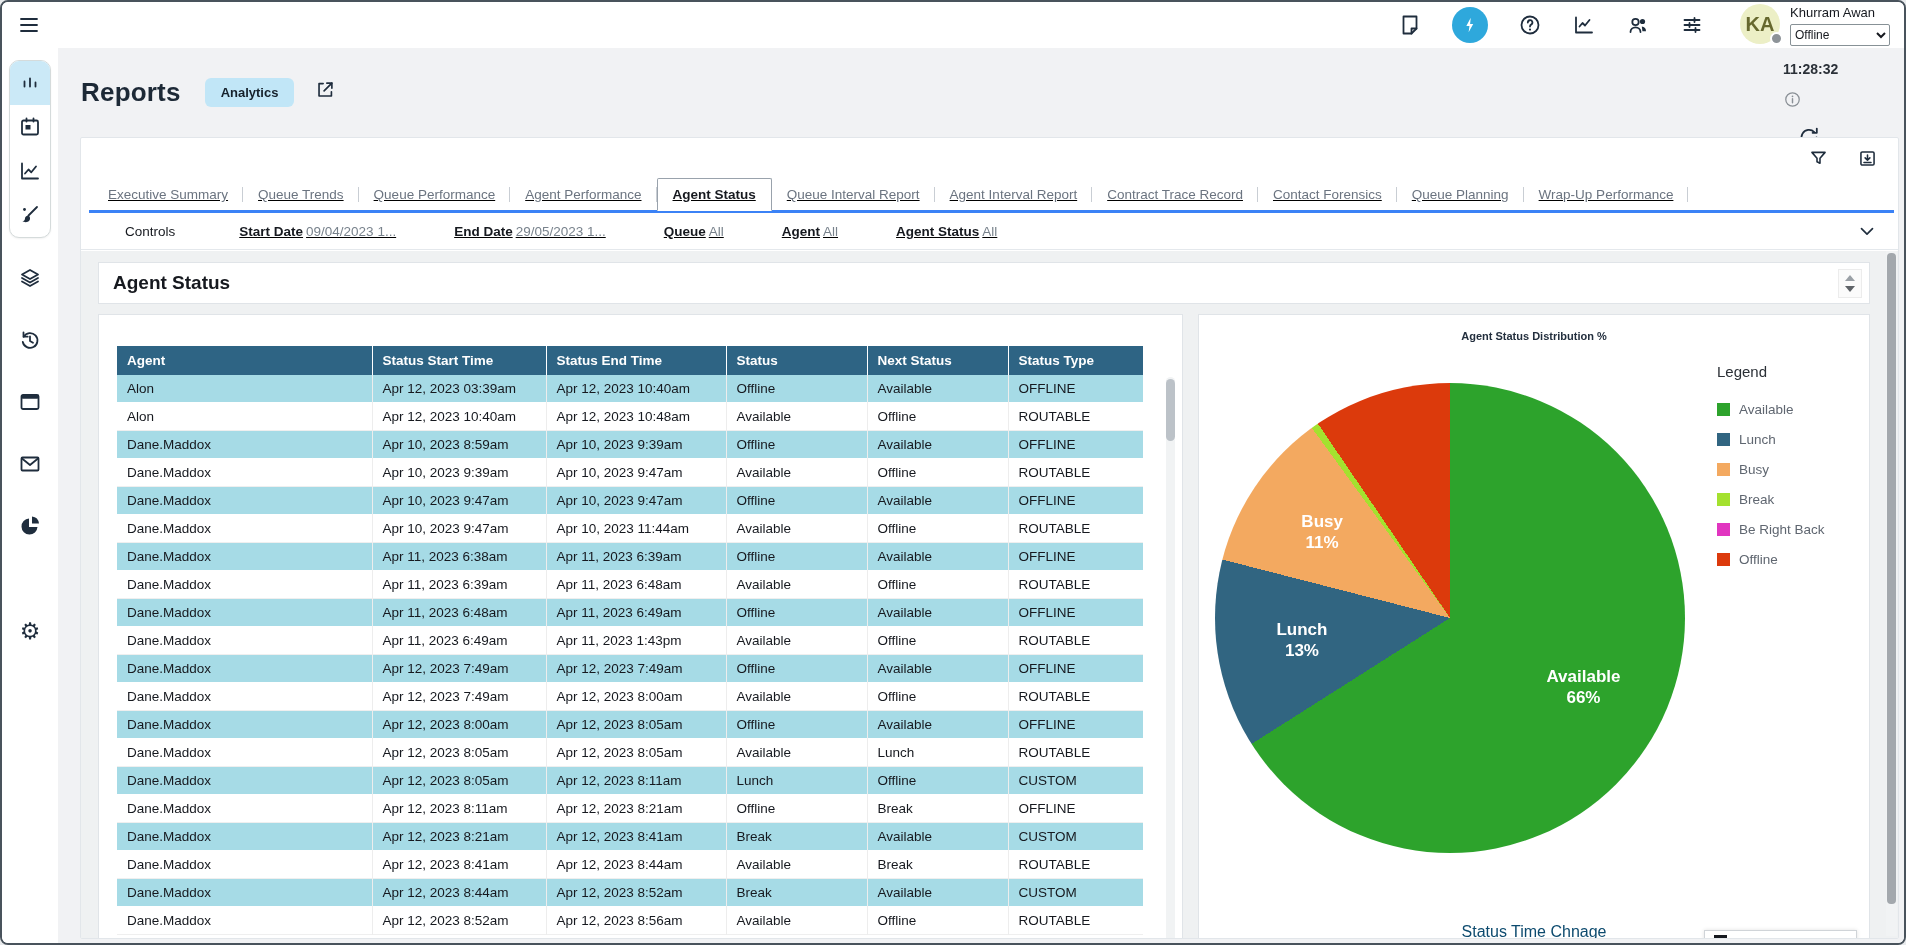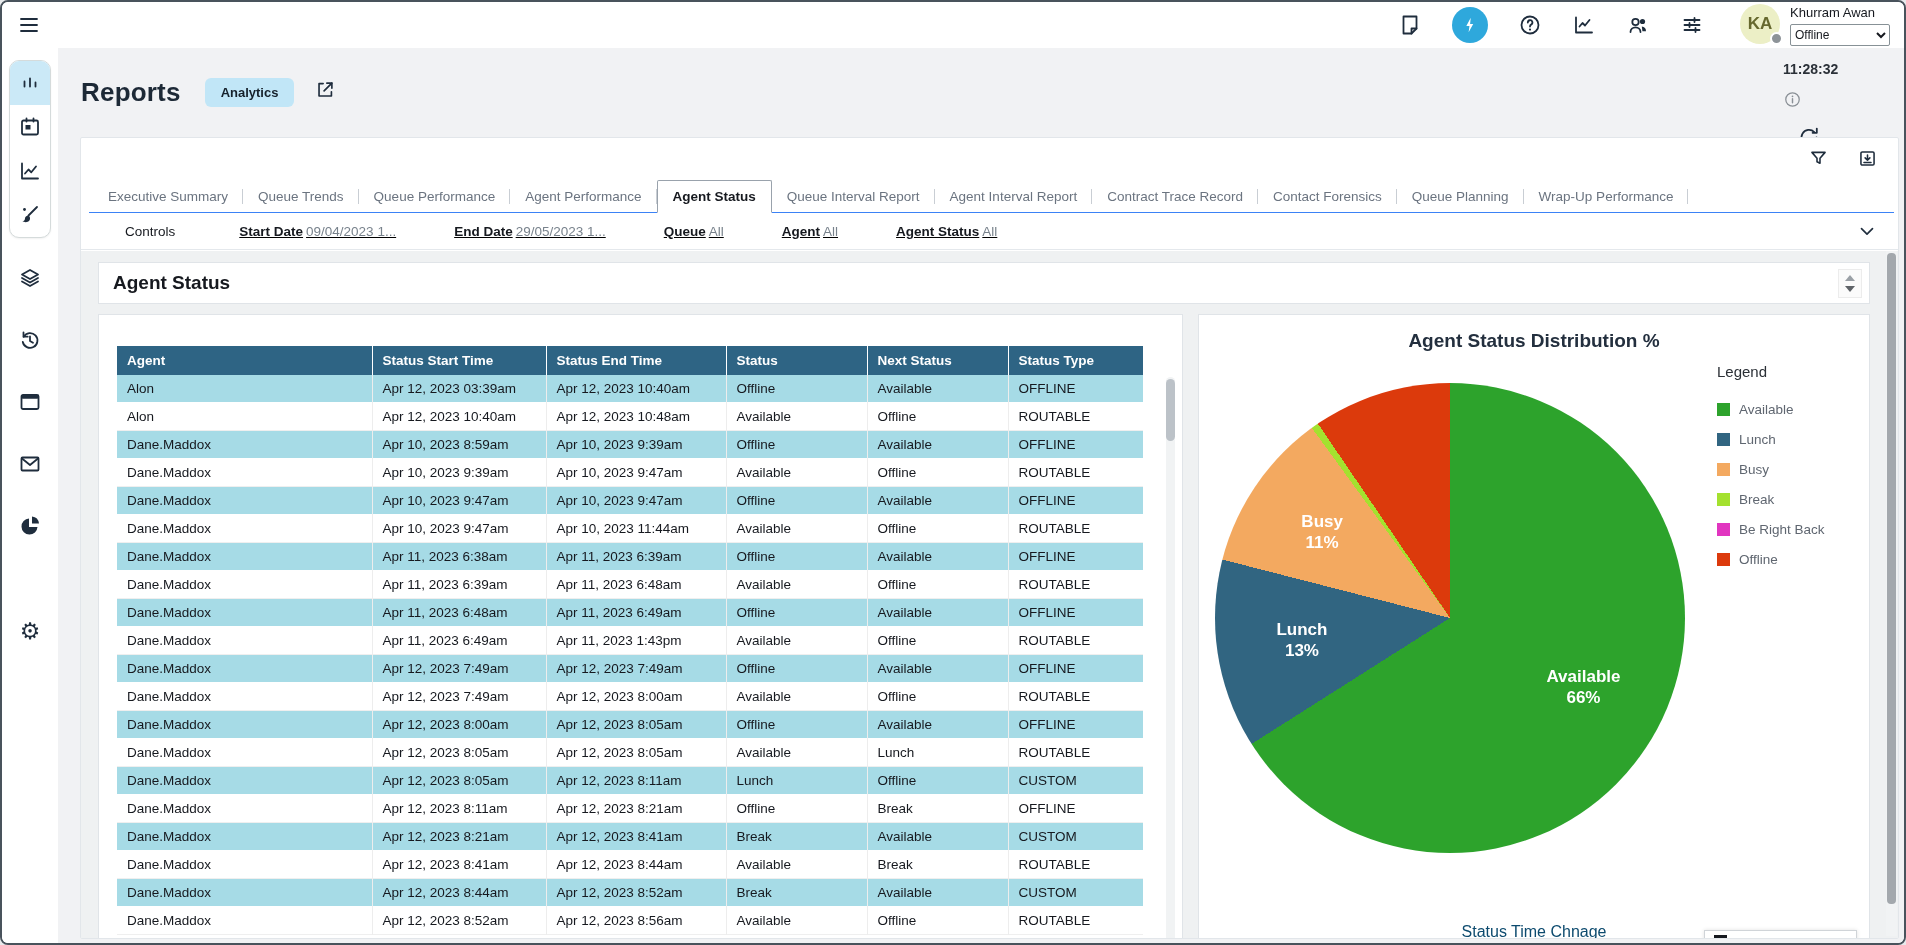--- a/index.html
+++ b/index.html
@@ -8,21 +8,21 @@
            background:#fff; border:2px solid #49535c; border-radius:8px; }
 
   
   .topbar{ position:absolute; top:0; left:0; right:0; height:46px; background:#fff; z-index:5;}
   .hamburger{ position:absolute; left:15px; top:11px; cursor:pointer; }
   .topbar-right{ position:absolute; right:14px; top:0; height:46px; display:flex; align-items:center; gap:30px; }
   .tb-icon{ width:24px; height:24px; display:flex; align-items:center; justify-content:center; cursor:pointer;}
   .flash-btn{ width:36px; height:36px; border-radius:50%; background:#2EA8DC; display:flex; align-items:center; justify-content:center; cursor:pointer;}
   .user-area{ display:flex; align-items:flex-start; gap:10px; margin-left:6px;}
   .avatar{ width:40px; height:40px; border-radius:50%; background:#ECEFC6; color:#66682e;
-           font-weight:bold; font-size:17px; display:flex; align-items:center; justify-content:center; position:relative;}
+           font-weight:bold; font-size:20px; display:flex; align-items:center; justify-content:center; position:relative;}
   .status-dot{ position:absolute; right:-3px; bottom:-1px; width:13px; height:13px; border-radius:50%;
                background:#8d9398; border:2px solid #fff;}
   .user-block{ display:flex; flex-direction:column; gap:4px; padding-top:1px;}
   .user-name{ font-size:13px; font-weight:normal; color:#16191f;}
   .status-select{ font-size:12px; height:22px; width:100px; border:1px solid #879196; border-radius:2px;
                   background:#fff; color:#16191f; font-family:"Liberation Sans",sans-serif;}
 
   
   .sidebar{ position:absolute; left:0; top:46px; bottom:0; width:56px; background:#fff;
             display:flex; flex-direction:column; align-items:center; padding-top:12px; z-index:4;}
@@ -43,21 +43,21 @@
   .ext-link{ margin-left:20px; cursor:pointer;}
   .refresh-area{ margin-left:auto; display:flex; align-items:flex-start; gap:13px; font-size:14px; color:#2b3138;flex-direction:column;}
   .time-bold{ font-weight:bold;}
 
   
   .card{ position:absolute; left:22px; top:89px; right:5px; bottom:4px; background:#fff;
          border:1px solid #e2e6ea; border-radius:2px;}
   .card-icons{ position:absolute; top:10px; right:20px; display:flex; gap:28px; z-index:3;}
 
   .tabs-row{ position:absolute; top:43px; left:8px; right:4px; height:32px; display:flex;
-             align-items:flex-end; border-bottom:1px solid #3b82f6; padding-left:4px;}
+             align-items:flex-end; border-bottom:3px solid #3b82f6; padding-left:4px;text-decoration:underline;}
   .tab{ font-size:13.5px; color:#6b7480; padding:8px 15px; position:relative; white-space:nowrap; cursor:pointer;}
   .tab:not(.active)::after{ content:""; position:absolute; right:0; top:8px; bottom:8px; width:1px; background:#c9ced4;}
   .tab.active{ background:#fff; border:1px solid #99a2ac; border-bottom:1px solid #fff; margin-bottom:-1px;
                color:#16191f; font-weight:bold; border-radius:2px 2px 0 0;}
 
   .controls-row{ position:absolute; top:75px; left:0; right:0; height:37px; border-bottom:1px solid #e4e8ec;
                  display:flex; align-items:center; padding-left:44px; font-size:13.5px; background:#fff;}
   .controls-label{ color:#16191f; margin-right:64px;}
   .ctrl-field{ margin-right:58px; display:flex; gap:3px; cursor:pointer;text-decoration:underline;}
   .ctrl-label{ font-weight:bold; color:#16191f;}
@@ -91,21 +91,21 @@
   td{ font-size:13.5px; color:#16191f; padding:6px 10px; height:16px; border-left:1px solid rgba(22,25,31,.08);
       overflow:hidden; white-space:nowrap;}
   td:first-child{ border-left:none;}
   tbody tr{ border-bottom:1px solid rgba(22,25,31,.07); background:#fff;}
   tbody tr:nth-child(odd){ background:#A6DBE6; border-bottom:1px solid #fff;}
   .table-scrollbar{ position:absolute; right:7px; top:62px; bottom:10px; width:9px; background:#f1f3f4; border-radius:5px;}
   .table-thumb{ position:absolute; top:2px; left:0; width:9px; height:62px; background:#bcc2c8; border-radius:5px; cursor:pointer;}
 
   
   .panel-chart{ flex:1; position:relative; overflow:hidden;}
-  .chart-title{ text-align:center; font-size:19px; font-weight:bold; color:#232f3e; margin-top:15px;}
+  .chart-title{ text-align:center; font-size:11px; font-weight:bold; color:#232f3e; margin-top:15px;}
   .pie{ position:absolute; left:16px; top:68px; width:470px; height:470px; border-radius:50%; cursor:pointer;}
   .pie-label{ position:absolute; transform:translate(-50%,-50%); color:#fff; font-weight:bold;
               font-size:17px; text-align:center; line-height:1.25; pointer-events:none;}
   .legend{ position:absolute; left:518px; top:48px;}
   .legend-title{ font-size:15px; color:#2b3036; margin-bottom:22px;}
   .legend-item{ display:flex; align-items:center; gap:9px; margin-bottom:15px; font-size:13.5px; color:#5f6670; cursor:pointer;}
   .swatch{ width:13px; height:13px; display:inline-block;}
   .chart-footer{ position:absolute; bottom:12px; width:100%; text-align:center; font-size:16px; color:#0c4a6e;}
   .qs-badge{ position:absolute; right:12px; bottom:0; background:#fff; border:1px solid #d0d4d8;
              padding:4px 9px; display:flex; align-items:center; gap:6px; font-size:11px; color:#16191f;

